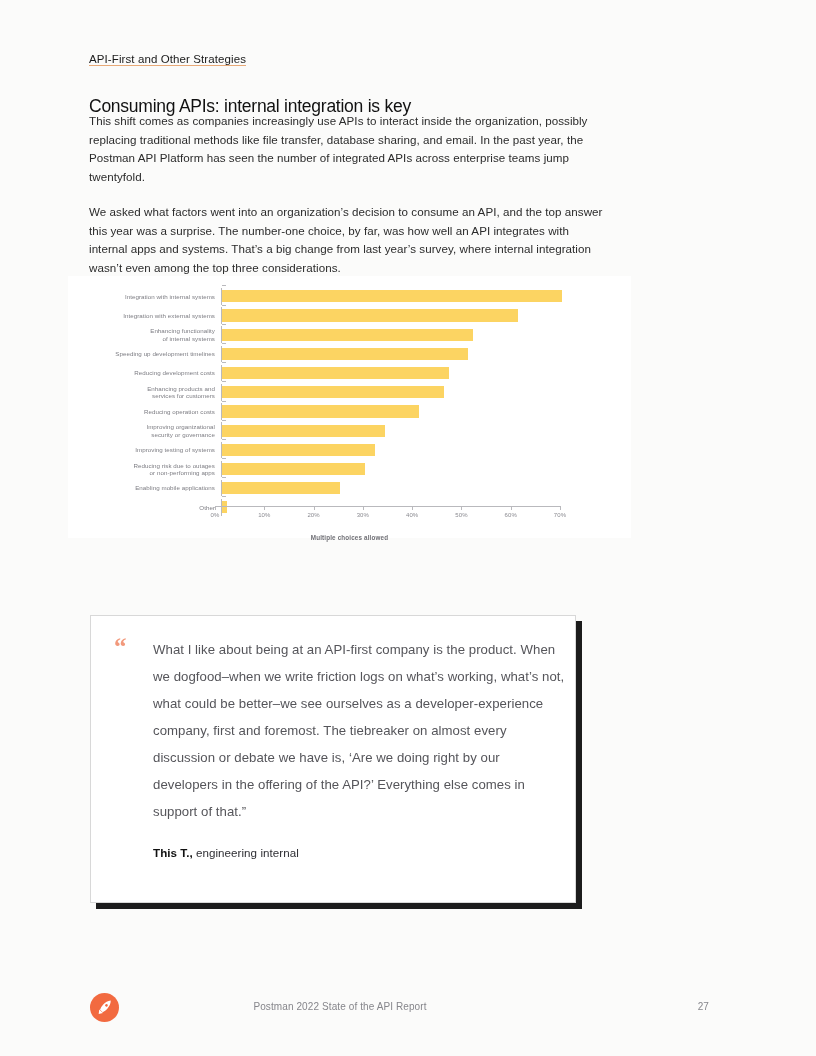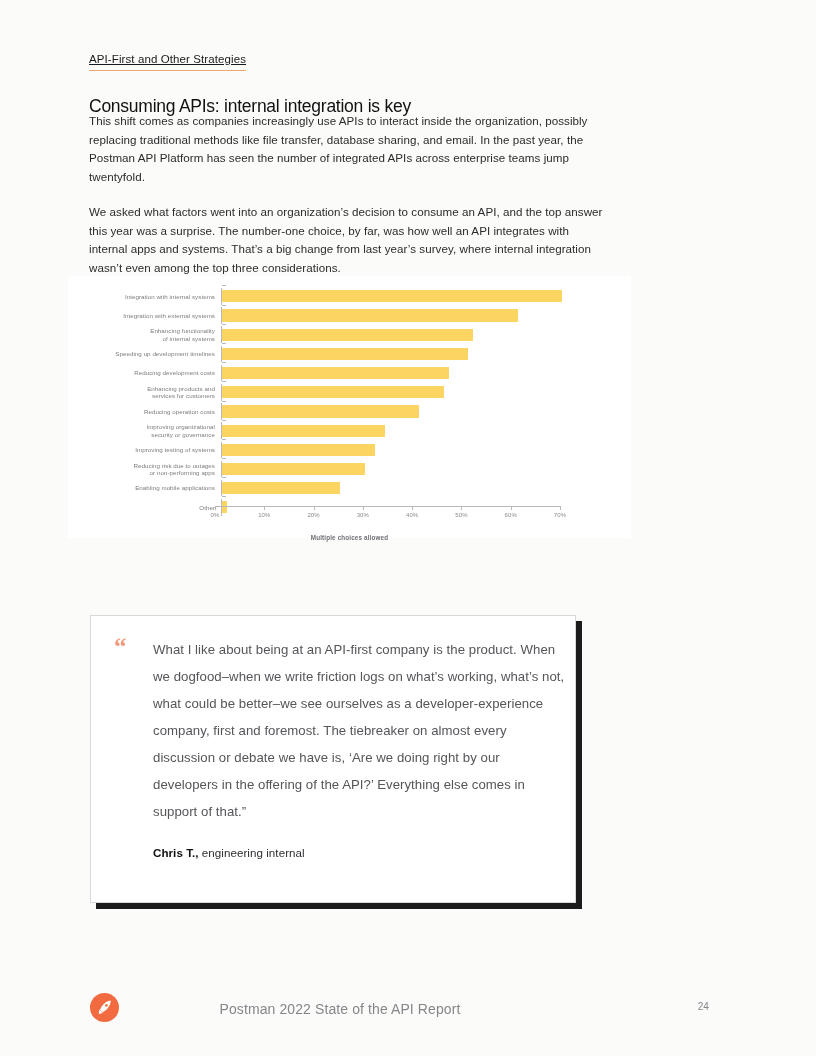--- a/index.html
+++ b/index.html
@@ -23,25 +23,23 @@
   }
 
   
   .eyebrow {
     position: absolute;
     left: 89px;
     top: 53px;
     font-size: 11.5px;
     letter-spacing: .1px;
     color: #1a1a1a;
-    padding-bottom: 5px;
     border-bottom: 1.5px solid #e8a977;
     display: inline-block;
     white-space: nowrap;
-    text-decoration: underline;
   }
 
   
   .title {
     position: absolute;
     left: 89px;
     top: 84px;
     font-size: 17.5px;
     font-weight: normal;
     color: #111111;
@@ -236,21 +234,21 @@
     border-radius: 50%;
     background: #f26a40;
   }
   .footer-logo svg { display: block; }
   .footer-center {
     position: absolute;
     left: 0;
     top: 1001px;
     width: 680px;
     text-align: center;
-    font-size: 14px;
+    font-size: 10px;
     color: #86868b;
     letter-spacing: .1px;
   }
   .footer-page {
     position: absolute;
     right: 107px;
     top: 1001px;
     font-size: 10px;
     color: #86868b;
     letter-spacing: .1px;
@@ -408,30 +406,30 @@
       <div class="chart-caption">Multiple choices allowed</div>
     </div>
   </div>
 
   <div class="quote-wrap">
     <div class="quote-shadow"></div>
     <div class="quote-card">
       <div class="quote-mark">“</div>
       <div class="quote-body">
         <p class="quote-text">What I like about being at an API-first company is the product. When we dogfood–when we write friction logs on what’s working, what’s not, what could be better–we see ourselves as a developer-experience company, first and foremost. The tiebreaker on almost every discussion or debate we have is, ‘Are we doing right by our developers in the offering of the API?’ Everything else comes in support of that.”</p>
-        <p class="quote-attrib"><b>Chris T.,</b><span> engineering internal</span></p>
+        <p class="quote-attrib"><b>This T.,</b><span> engineering internal</span></p>
       </div>
     </div>
   </div>
 
   <div class="footer-logo">
     <svg width="29" height="29" viewBox="0 0 29 29">
       <g transform="rotate(42 14.5 14.5)">
         <path d="M14.5 5.2c2.0 2.0 2.9 5.0 2.9 8.0 0 2.2-0.4 4.3-1.1 6.0h-3.6c-0.7-1.7-1.1-3.8-1.1-6.0 0-3.0 0.9-6.0 2.9-8.0z" fill="#ffffff"></path>
         <path d="M12.0 19.6h5.0l-2.5 3.6z" fill="#ffffff"></path>
         <circle cx="14.5" cy="11.6" r="1.35" fill="#f26a40"></circle>
       </g>
     </svg>
   </div>
   <div class="footer-center">Postman 2022 State of the API Report</div>
-  <div class="footer-page">24</div>
+  <div class="footer-page">27</div>
 
 </div>
 
 </body></html>

